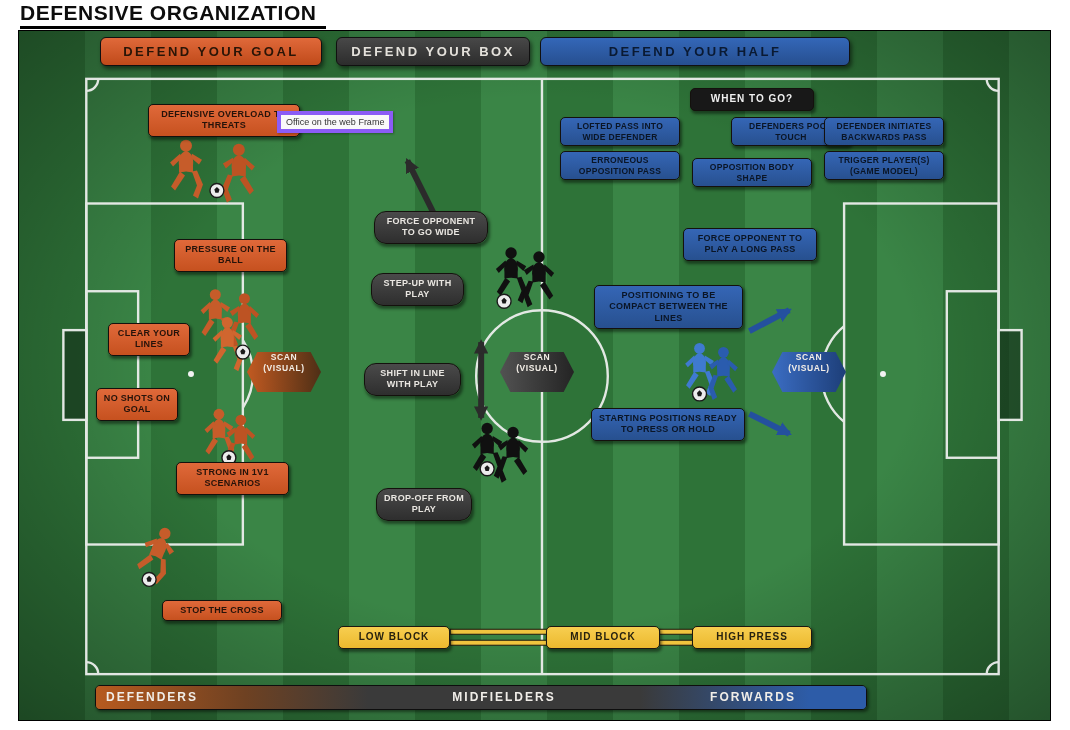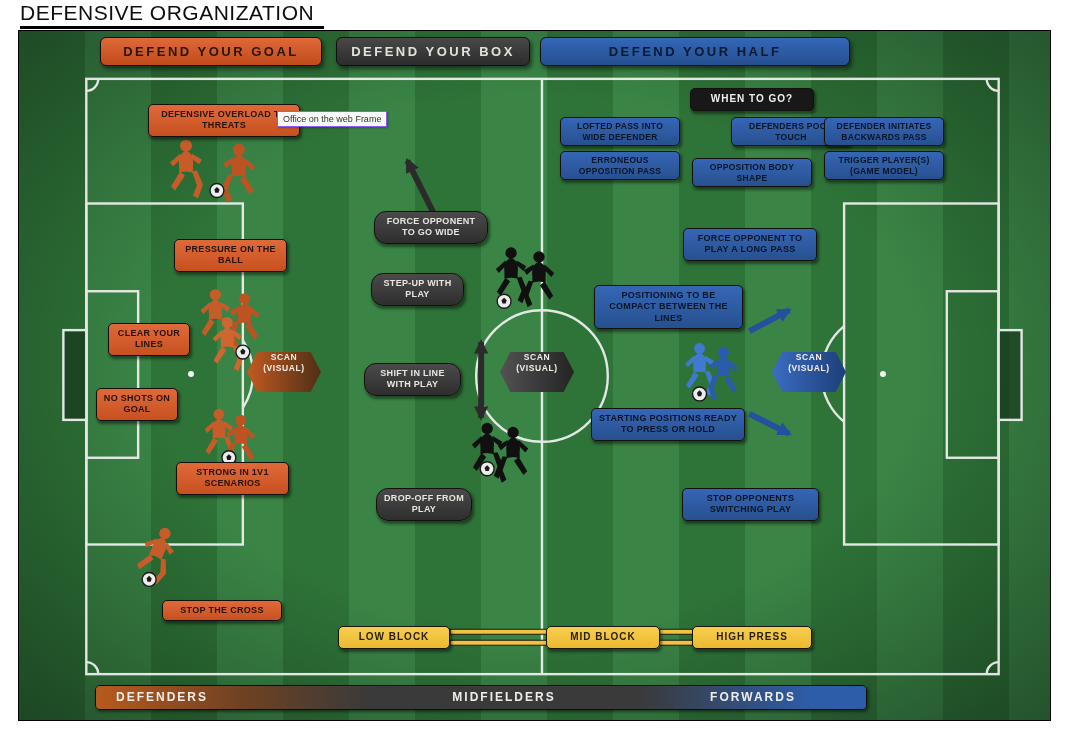--- a/index.html
+++ b/index.html
@@ -1,18 +1,18 @@
 <!DOCTYPE html>
 <html><head>
 <meta charset="utf-8">
 <style>
   html,body{margin:0;padding:0;background:#ffffff;}
   #stage{position:relative;width:1070px;height:730px;background:#ffffff;overflow:hidden;
          font-family:"Liberation Sans",sans-serif;}
-  #page-title{position:absolute;left:20px;top:1px;font-size:21px;font-weight:normal;color:#0d0d0d;
+  #page-title{position:absolute;left:20px;top:1px;font-size:21px;font-weight:bold;color:#0d0d0d;
          letter-spacing:.5px;border-bottom:3px solid #000;padding:0 10px 1px 0;}
   #frame{position:absolute;left:18px;top:30px;width:1033px;height:691px;border:1.5px solid #000;
          box-sizing:border-box;overflow:hidden;}
   #turf{position:absolute;inset:0;
         background:
           radial-gradient(ellipse at 50% 48%, rgba(0,0,0,0) 52%, rgba(0,0,0,0.38) 100%),
           repeating-linear-gradient(90deg,#2e7338 0 66px,#3a8546 66px 132px);}
   .overlay{position:absolute;inset:0;width:100%;height:100%;pointer-events:none;}
 
   .lbl{position:absolute;box-sizing:border-box;border-radius:5px;border:1px solid #14110d;
@@ -35,30 +35,30 @@
 
   .hex{position:absolute;width:74px;height:40px;display:flex;flex-direction:column;align-items:center;
        justify-content:flex-start;font-size:8.5px;font-weight:bold;letter-spacing:.6px;color:#f3eee7;
        text-align:center;line-height:1.25;
        clip-path:polygon(14% 0,86% 0,100% 50%,86% 100%,14% 100%,0 50%);
        filter:drop-shadow(1.5px 2px 2px rgba(0,0,0,.5));}
   .hex.orange{background:linear-gradient(90deg,#c25a21,#4e2f16);}
   .hex.dark{background:linear-gradient(90deg,#525252,#242424);}
   .hex.blue{background:linear-gradient(90deg,#3b6dc3,#1d3e78);}
 
-  #tooltip{position:absolute;left:277px;top:111px;background:#f9f9f9;border:1px solid #8b5cf6;
+  #tooltip{position:absolute;left:277px;top:111px;background:#f9f9f9;border:4px solid #8b5cf6;
        color:#333;font-size:9px;font-weight:normal;padding:2px 5px;white-space:nowrap;
        box-shadow:1px 1px 2px rgba(0,0,0,.3);z-index:30;}
 
   #legend-bar{position:absolute;left:95px;top:685px;width:770px;height:23px;border:1px solid #0e0e0e;
        border-radius:5px;overflow:hidden;display:flex;box-shadow:1.5px 2px 3px rgba(0,0,0,.45);}
   .legend-seg{height:100%;font-size:12px;font-weight:bold;color:#f0ede8;letter-spacing:2px;
        line-height:23px;box-sizing:border-box;}
   #legend-defenders{width:272px;background:linear-gradient(90deg,#b65a1f 0%,#6e4122 55%,#3a3a3a 100%);
-       padding-left:20px;text-align:left;}
+       padding-left:10px;text-align:left;}
   #legend-midfielders{width:272px;background:#3a3a3a;text-align:center;}
   #legend-forwards{width:226px;background:linear-gradient(90deg,#3a3a3a 0%,#2d5ca8 75%);text-align:center;}
 </style>
 </head>
 <body>
 
 <div id="stage">
 
   <div id="page-title">DEFENSIVE ORGANIZATION</div>
 
@@ -176,21 +176,20 @@
   <div class="lbl blue small" style="left:560px;top:117px;width:120px;">LOFTED PASS INTO WIDE DEFENDER</div>
   <div class="lbl blue small" style="left:692px;top:117px;width:120px;margin-left:39px;">DEFENDERS POOR TOUCH</div>
   <div class="lbl blue small" style="left:824px;top:117px;width:120px;">DEFENDER INITIATES BACKWARDS PASS</div>
   <div class="lbl blue small" style="left:560px;top:151px;width:120px;">ERRONEOUS OPPOSITION PASS</div>
   <div class="lbl blue small" style="left:692px;top:158px;width:120px;">OPPOSITION BODY SHAPE</div>
   <div class="lbl blue small" style="left:824px;top:151px;width:120px;">TRIGGER PLAYER(S) (GAME MODEL)</div>
 
   <div class="lbl blue" style="left:683px;top:228px;width:134px;">FORCE OPPONENT TO PLAY A LONG PASS</div>
   <div class="lbl blue" style="left:594px;top:285px;width:149px;">POSITIONING TO BE COMPACT BETWEEN THE LINES</div>
   <div class="lbl blue" style="left:591px;top:408px;width:154px;">STARTING POSITIONS READY TO PRESS OR HOLD</div>
-  <div class="lbl blue" style="left:682px;top:488px;width:137px;">STOP OPPONENTS SWITCHING PLAY</div>
 
   <div class="hex orange" style="left:247px;top:352px;">
     <span>SCAN</span>
     <span>(VISUAL)</span>
   </div>
   <div class="hex dark" style="left:500px;top:352px;">
     <span>SCAN</span>
     <span>(VISUAL)</span>
   </div>
   <div class="hex blue" style="left:772px;top:352px;">

